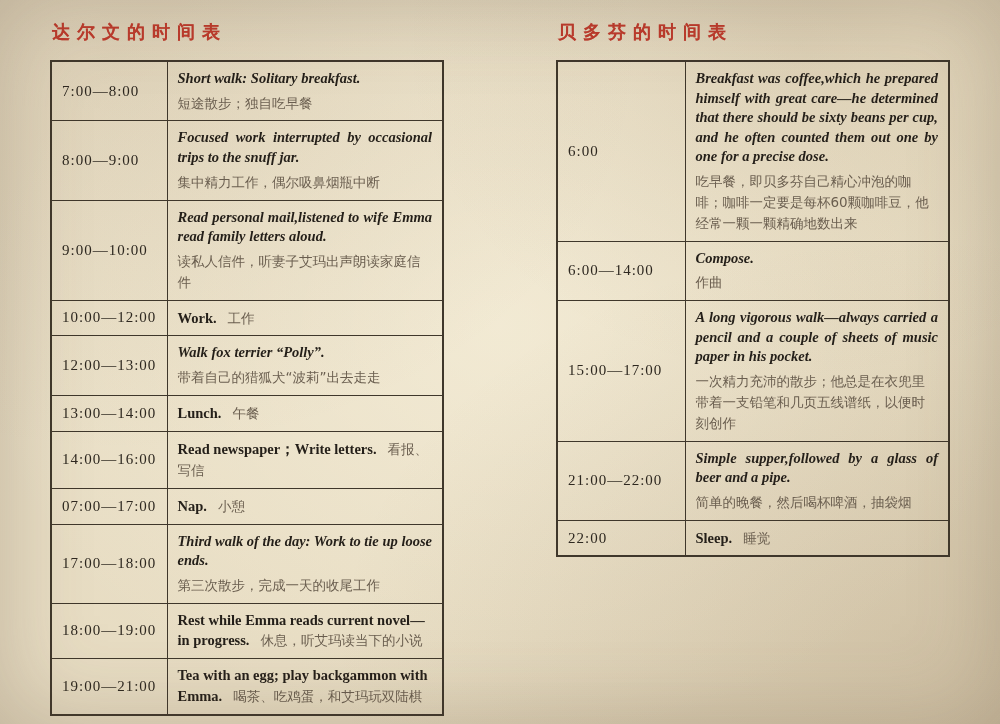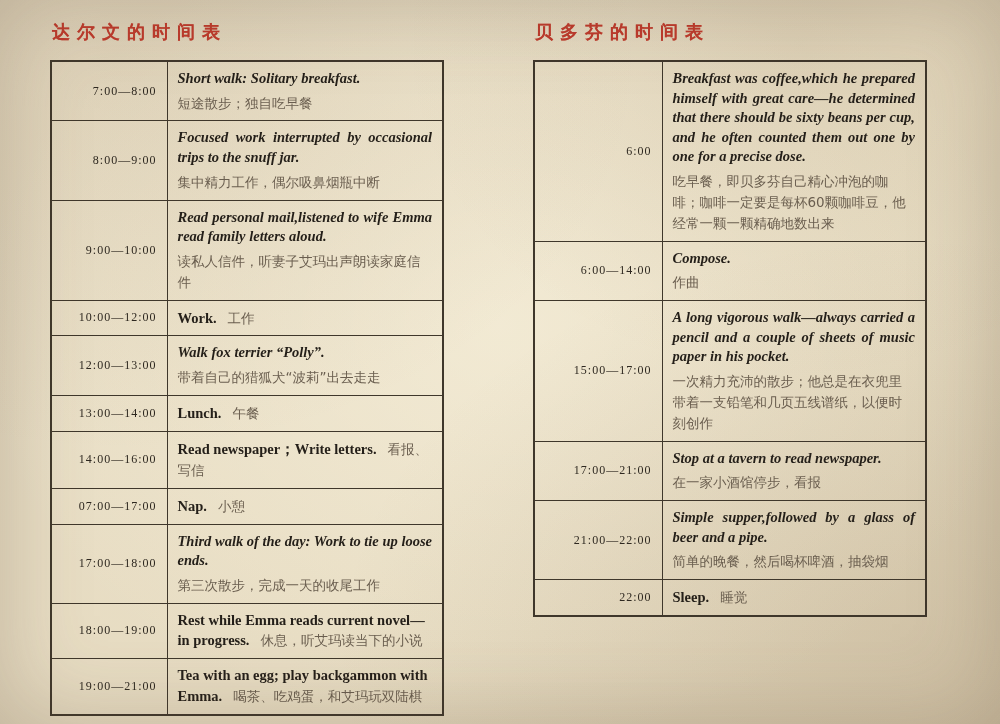--- a/index.html
+++ b/index.html
@@ -22,21 +22,21 @@
     position: absolute; inset: 0;
     pointer-events: none;
     box-shadow: inset 0 0 90px rgba(90,70,45,0.28);
   }
   .panel {
     position: absolute;
     top: 12px;
     width: 394px;
   }
   .panel.left  { left: 50px; }
-  .panel.right { left: 533px; }
+  .panel.right { left: 556px; }
   .title {
     font-family: "DejaVu Sans", sans-serif;
     font-size: 18px;
     font-weight: bold;
     color: #bf3a2c;
     letter-spacing: 7px;
     margin: 8px 0 16px 2px;
     text-shadow: 0 0 0.5px rgba(191,58,44,0.6);
   }
   table.schedule {
@@ -44,23 +44,23 @@
     border-collapse: collapse;
     border: 2px solid #3f372b;
   }
   table.schedule td {
     border: 1.6px solid #3f372b;
     padding: 7px 10px;
     vertical-align: middle;
   }
   td.time {
     width: 116px;
-    text-align: right;
+    text-align: left;
     font-family: "Liberation Serif", serif;
-    font-size: 12px;
+    font-size: 15px;
     color: #2e2820;
     letter-spacing: 1px;
     white-space: nowrap;
     margin-top: 12px;
   }
   .panel.right td.time { width: 128px; }
   .en {
     font-family: "Liberation Serif", serif;
     font-weight: bold;
     font-size: 14.5px;
@@ -201,27 +201,20 @@
 
 
   <tr>
     <td class="time">15:00—17:00</td>
     <td class="desc stack">
       <span class="en">A long vigorous walk—always carried a pencil and a couple of sheets of music paper in his pocket.</span>
       <span class="zh">一次精力充沛的散步；他总是在衣兜里带着一支铅笔和几页五线谱纸，以便时刻创作</span>
     </td>
   </tr>
 
-  <tr>
-    <td class="time">17:00—21:00</td>
-    <td class="desc stack">
-      <span class="en">Stop at a tavern to read newspaper.</span>
-      <span class="zh">在一家小酒馆停步，看报</span>
-    </td>
-  </tr>
 
   <tr>
     <td class="time">21:00—22:00</td>
     <td class="desc stack">
       <span class="en">Simple supper,followed by a glass of beer and a pipe.</span>
       <span class="zh">简单的晚餐，然后喝杯啤酒，抽袋烟</span>
     </td>
   </tr>
 
   <tr>

